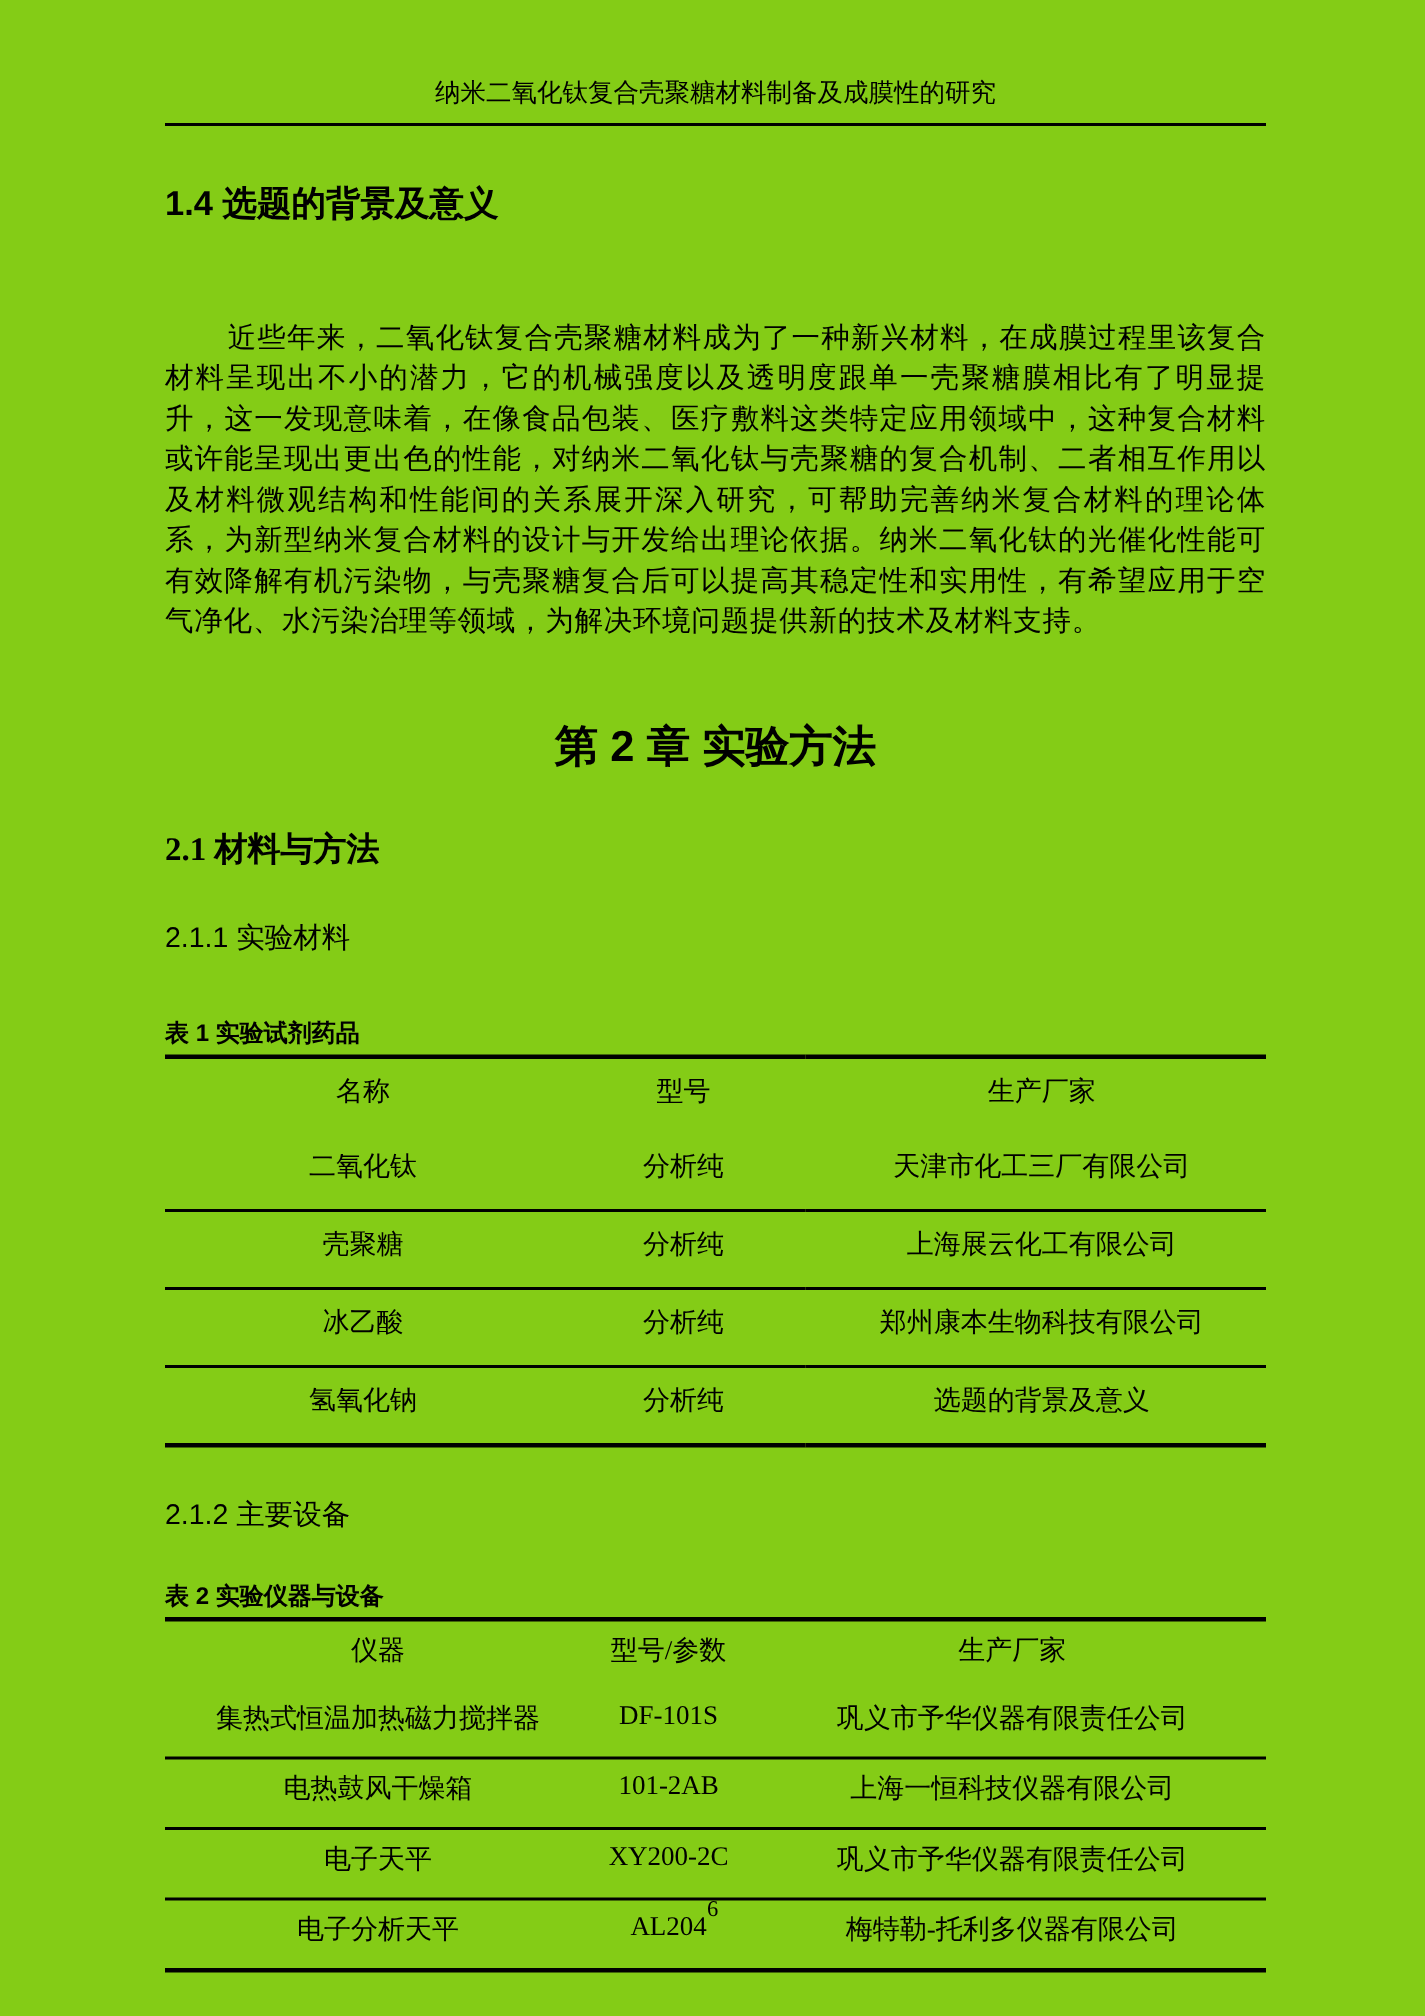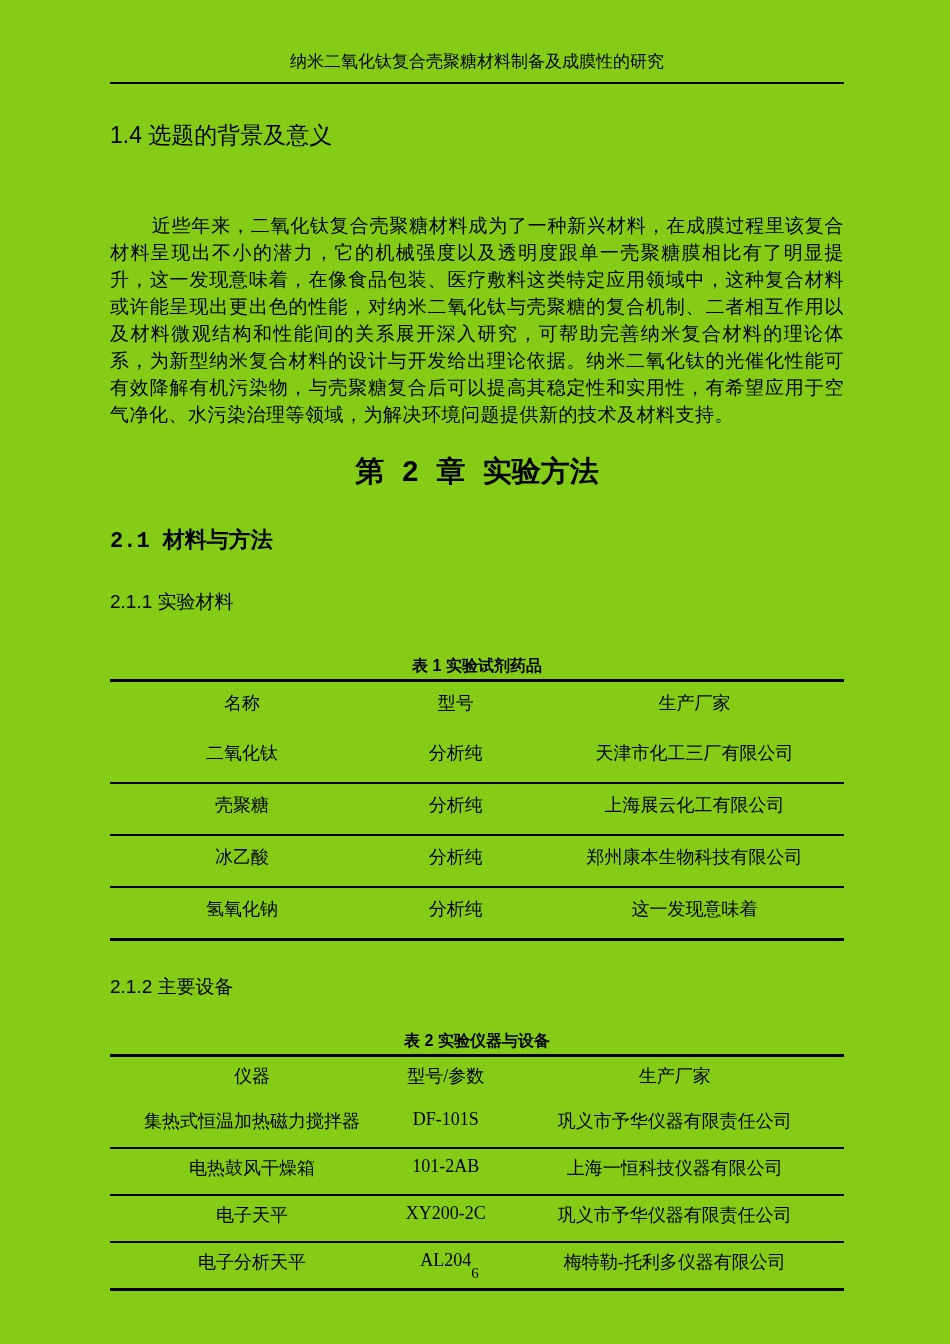--- a/index.html
+++ b/index.html
@@ -22,62 +22,61 @@
     text-align: center;
     font-size: 17px;
     line-height: 24px;
     padding-bottom: 8px;
     border-bottom: 2.5px solid #000;
   }
   
   .h-section {
     margin-top: 36px;
     font-family: "Liberation Sans", "DejaVu Sans", sans-serif;
-    font-weight: 400;
+    font-weight: 700;
     font-size: 23px;
     line-height: 30px;
   }
   
   .body-par {
     margin-top: 62px;
     font-size: 19px;
     line-height: 27px;
     text-align: justify;
     text-indent: 2.2em;
     letter-spacing: 0.5px;
   }
   
   .h-chapter {
-    margin-top: 28px;
-    text-align: center;
-    font-family: Liberation Mono, monospace;
+    margin-top: 52px;
+    text-align: center;
+    font-family: Liberation Sans, sans-serif;
     font-weight: 700;
     font-size: 29px;
     line-height: 36px;
   }
   
   .h-sub {
     margin-top: 36px;
-    font-family: Liberation Mono, monospace;
+    font-family: Liberation Serif, serif;
     font-weight: 700;
     font-size: 22px;
     line-height: 28px;
   }
   
   .h-subsub {
     margin-top: 34px;
     font-family: "Liberation Sans", "DejaVu Sans", sans-serif;
     font-weight: 400;
     font-size: 19px;
     line-height: 24px;
   }
   
   .tbl-caption {
     margin-top: 42px;
-    text-align: center;
     font-family: "Liberation Sans", "DejaVu Sans", sans-serif;
     font-weight: 700;
     font-size: 16px;
     line-height: 20px;
     margin-bottom: 3px;
   }
   .tbl-caption.second { margin-top: 32px; }
   
   table.data-table {
     width: 100%;
@@ -157,21 +156,21 @@
             <td class="c2">上海展云化工有限公司</td>
           </tr>
           <tr>
             <td class="c0">冰乙酸</td>
             <td class="c1">分析纯</td>
             <td class="c2">郑州康本生物科技有限公司</td>
           </tr>
           <tr>
             <td class="c0">氢氧化钠</td>
             <td class="c1">分析纯</td>
-            <td class="c2">这一发现意味着</td>
+            <td class="c2">选题的背景及意义</td>
           </tr>
         </tbody>
     </table>
 
     <h3 class="h-subsub">2.1.2 主要设备</h3>
 
     <div class="tbl-caption second">表 2 实验仪器与设备</div>
 
     <table class="data-table table-2" data-table="table2">
       <thead>

